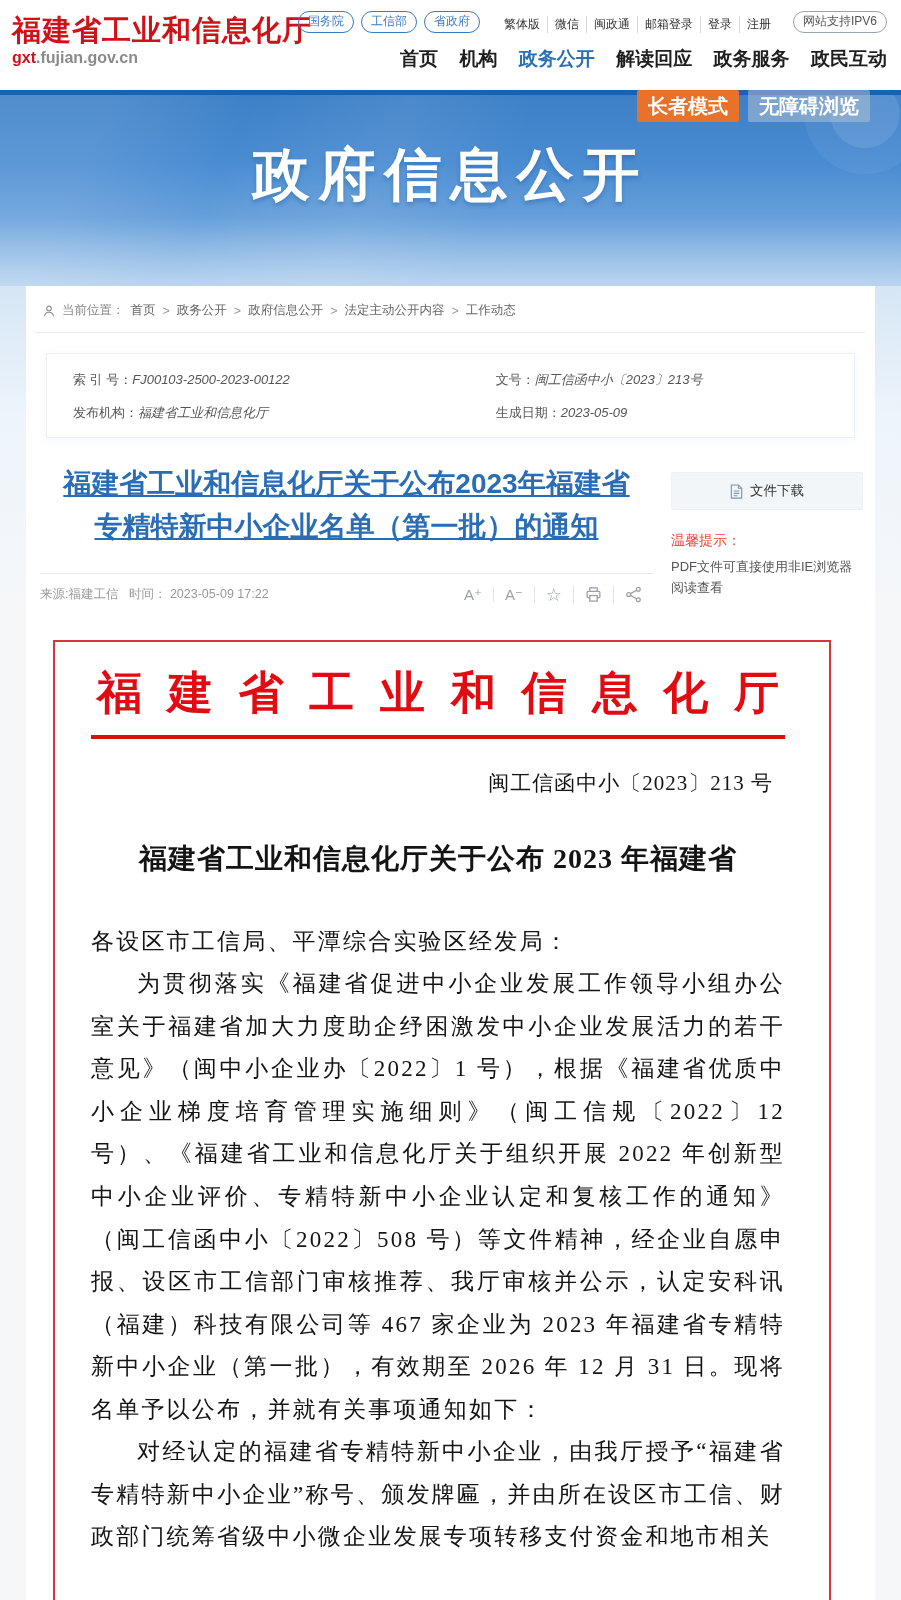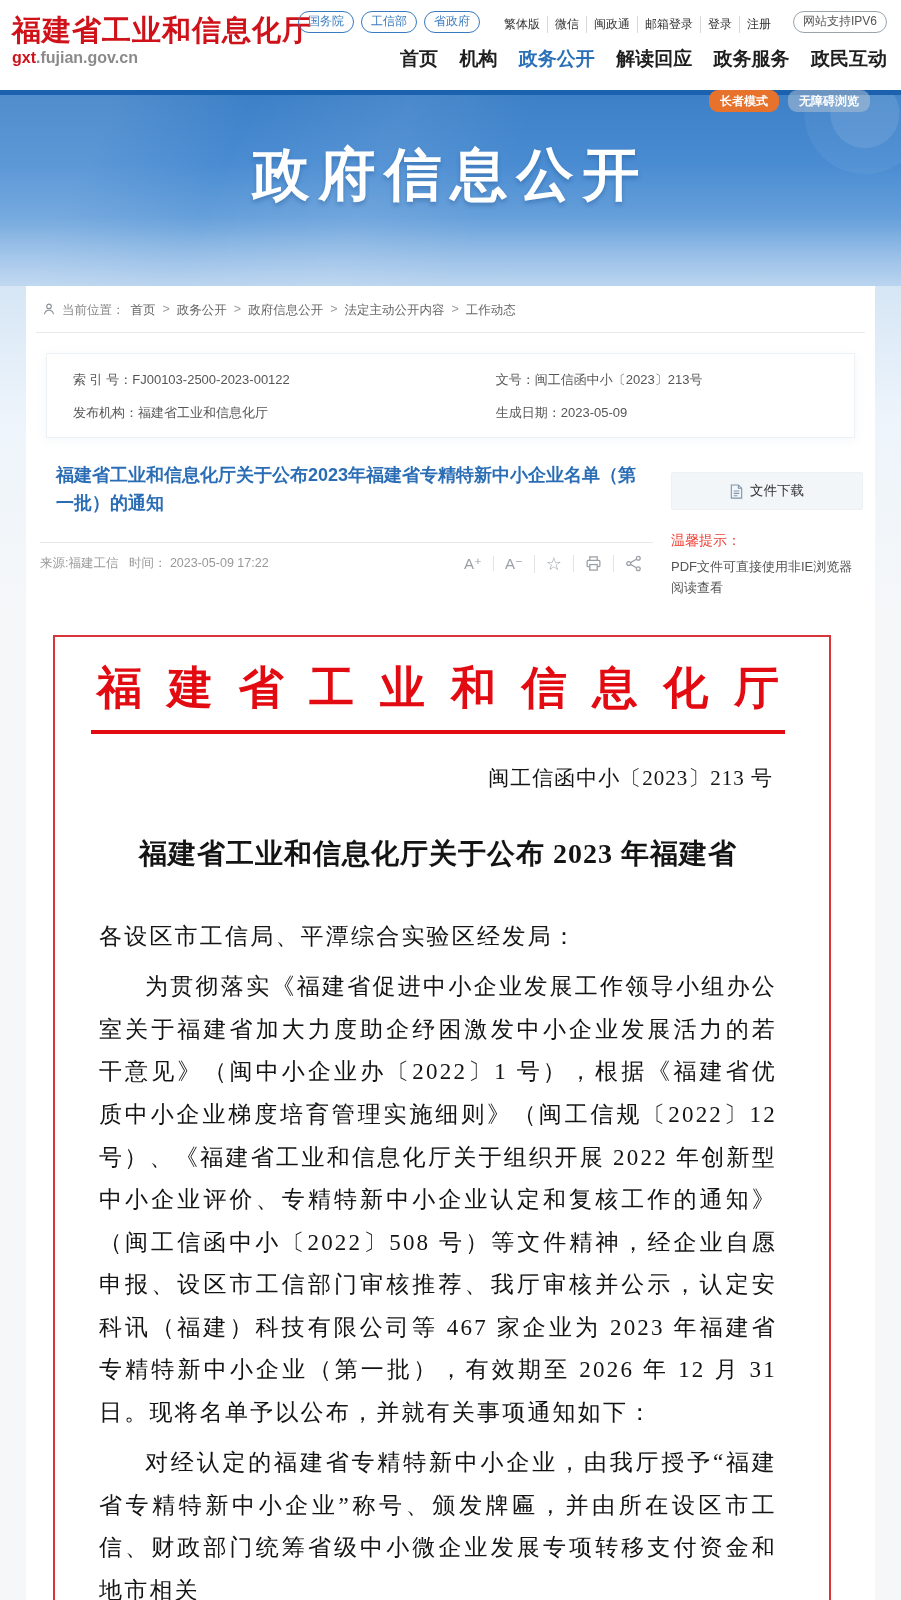--- a/index.html
+++ b/index.html
@@ -44,47 +44,47 @@
       radial-gradient(circle at 96% 12%, rgba(255,255,255,.14) 0 34px, rgba(255,255,255,.05) 35px 60px, transparent 61px),
       linear-gradient(115deg, rgba(255,255,255,.10) 12%, transparent 26%, rgba(255,255,255,.07) 42%, transparent 55%),
       linear-gradient(180deg,#3c7fc6 0%,#4a8cd2 38%,#6ba3dc 70%,#9dc2e9 100%);
   }
   .banner::before{content:"";position:absolute;top:0;left:0;right:0;height:5px;background:var(--banner-top-strip);}
   .banner::after{content:"";position:absolute;left:0;right:0;bottom:0;height:70px;
     background:linear-gradient(180deg,transparent,rgba(255,255,255,.30));}
   .banner-title{position:relative;z-index:2;text-align:center;color:#fff;font-size:57px;font-weight:bold;
     letter-spacing:9px;padding-top:47px;text-shadow:0 3px 4px rgba(10,60,120,.28);}
   .banner-btns{position:absolute;z-index:3;top:0;right:31px;display:flex;gap:9px;}
-  .banner-btn{color:#fff;font-size:12px;font-weight:bold;padding:4px 11px;border-radius:9px;line-height:1.2;}
+  .banner-btn{color:#fff;font-size:20px;font-weight:bold;padding:4px 11px;border-radius:2px;line-height:1.2;}
   .banner-btn.elder{background:var(--elder-orange);}
   .banner-btn.a11y{background:rgba(173,192,210,.55);}
 
   
   .page-bg{background:linear-gradient(180deg,#d6e6f5 0%,#edf4fb 130px,#f5f7f9 320px,#f5f7f9 100%);
     padding:0 26px;min-height:1314px;}
   .container{background:#fff;min-height:1314px;padding-bottom:40px;}
 
   
-  .breadcrumb{display:flex;align-items:flex-start;gap:6px;padding:16px 6px 13px;margin:0 10px;
+  .breadcrumb{display:flex;align-items:center;gap:6px;padding:16px 6px 13px;margin:0 10px;
     border-bottom:1px solid #e9e9e9;font-size:12.5px;color:#888;white-space:nowrap;}
   .breadcrumb .crumb{color:#666;}
   .breadcrumb .sep{color:#9a9a9a;margin:0 1px;}
   .loc-icon{width:14px;height:14px;color:#8b9198;flex:0 0 auto;}
 
   
   .meta-card{margin:20px 20px 0;border:1px solid #eef1f4;box-shadow:0 2px 10px rgba(110,140,175,.08);
     padding:17px 26px 15px;display:grid;grid-template-columns:56% 44%;row-gap:15px;font-size:13px;color:#555;}
   .meta-item .lbl{color:#555;}
-  .meta-item .val{color:#555;}
+  .meta-item .val{color:#555;font-style:italic;}
 
   
   .article{display:flex;padding:24px 12px 0 12px;gap:16px;}
   .article-left{flex:1;min-width:0;}
-  .article-title{color:var(--article-title-blue);font-size:18px;font-weight:bold;text-align:left;
-    line-height:1.55;padding:0 18px;}
+  .article-title{color:var(--article-title-blue);font-size:28px;font-weight:bold;text-align:center;
+    line-height:1.55;padding:0 18px;text-decoration:underline;}
   .article-divider{border-top:1px solid #e8e8e8;margin:24px 2px 0;}
   .article-meta{display:flex;justify-content:space-between;align-items:center;margin-top:12px;
     font-size:12.5px;color:#999;padding:0 2px;}
   .tools{display:flex;align-items:center;color:#9aa0a6;font-size:15px;}
   .tool{padding:0 11px;line-height:1;display:flex;align-items:center;}
   .tool + .tool{border-left:1px solid #e4e4e4;}
   .tool svg{width:17px;height:17px;}
   .tool.star{font-size:18px;}
 
   
@@ -99,21 +99,21 @@
   
   .doc-box{margin:36px 0 0 27px;width:778px;border:2px solid var(--doc-border-red);
     background:#fff;padding:26px 44px 60px 36px;
     font-family:"Liberation Serif","DejaVu Serif",serif;color:#141414;}
   .doc-letterhead{color:var(--doc-red);font-weight:bold;font-size:45px;
     text-align:justify;text-align-last:justify;line-height:1.15;padding:0 6px;}
   .doc-rule{margin-top:15px;height:4px;border-top:3px solid var(--doc-red);border-bottom:1px solid var(--doc-red);}
   .doc-number{margin-top:30px;text-align:right;padding-right:12px;font-size:21px;letter-spacing:1px;}
   .doc-title{margin-top:38px;text-align:center;font-size:28px;font-weight:bold;line-height:1.72;letter-spacing:1px;}
   .doc-body{margin-top:38px;font-size:23px;line-height:1.85;letter-spacing:2.2px;text-align:justify;}
-  .doc-body p{margin:8px;}
+  .doc-body p{margin:0;}
   .indent{text-indent:2em;}
   .doc-h3{font-weight:bold;text-indent:2em;font-size:23px;}
 </style>
 </head>
 <body>
 
 <header class="site-header">
   <div class="logo-block">
     <div class="logo-title">福建省工业和信息化厅</div>
     <div class="logo-domain"><span class="pfx">gxt</span><span>.fujian.gov.cn</span></div>

